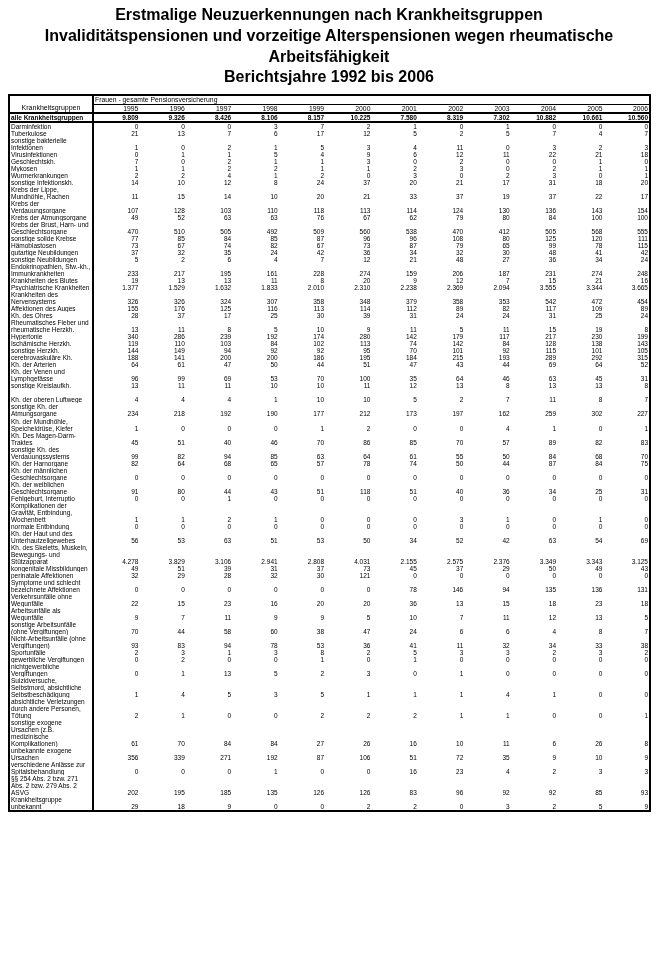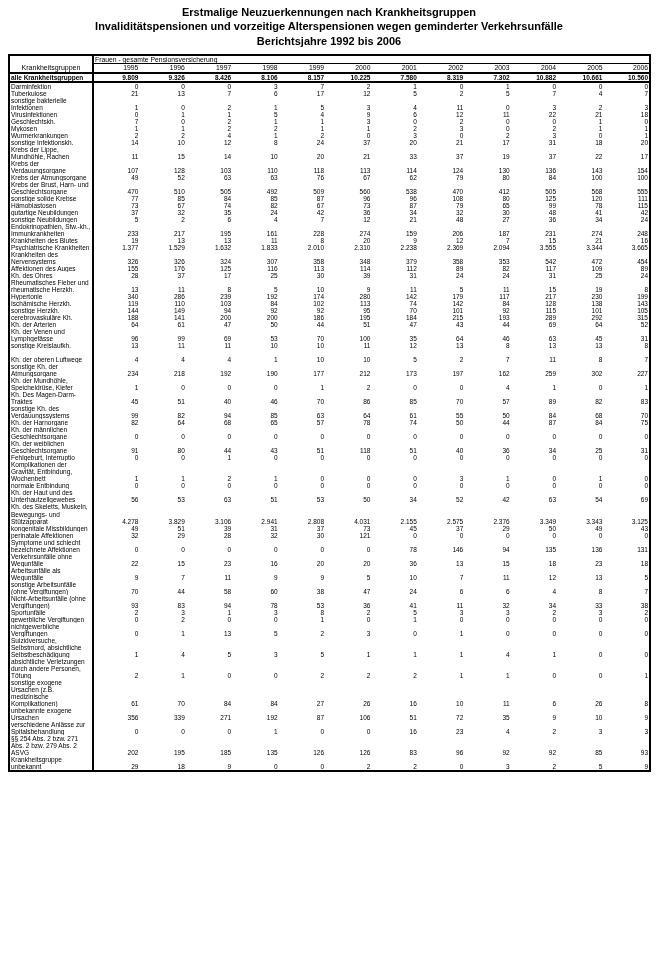--- a/index.html
+++ b/index.html
@@ -9,21 +9,21 @@
     height: 967px;
     background: #ffffff;
     font-family: "Liberation Sans", sans-serif;
     color: #000;
     overflow: hidden;
   }
   .title-block {
     text-align: center;
     padding-top: 5px;
     font-weight: bold;
-    font-size: 11px;
+    font-size: 16px;
     line-height: 1.3;
   }
   table.stat {
     border-collapse: collapse;
     table-layout: fixed;
     width: 643px;
     margin: 6px 7px 0 8px;
     font-size: 6.5px;
     line-height: 1.08;
   }
@@ -71,21 +71,21 @@
     white-space: nowrap;
   }
   tr.spacer td { height: 7px; }
 </style>
 </head>
 <body>
 
 <div class="page">
   <div class="title-block">
     <div>Erstmalige Neuzuerkennungen nach Krankheitsgruppen</div>
-    <div>Invaliditätspensionen und vorzeitige Alterspensionen wegen geminderter Verkehrsunfälle</div>
+    <div>Invaliditätspensionen und vorzeitige Alterspensionen wegen rheumatische Arbeitsfähigkeit</div>
     <div>Berichtsjahre 1992 bis 2006</div>
   </div>
 
   <table class="stat">
     <thead>
       <tr>
         <th class="corner-th" rowspan="2">Krankheitsgruppen</th>
         <th class="group-th" colspan="12">Frauen - gesamte Pensionsversicherung</th>
       </tr>
       <tr id="years-row">

